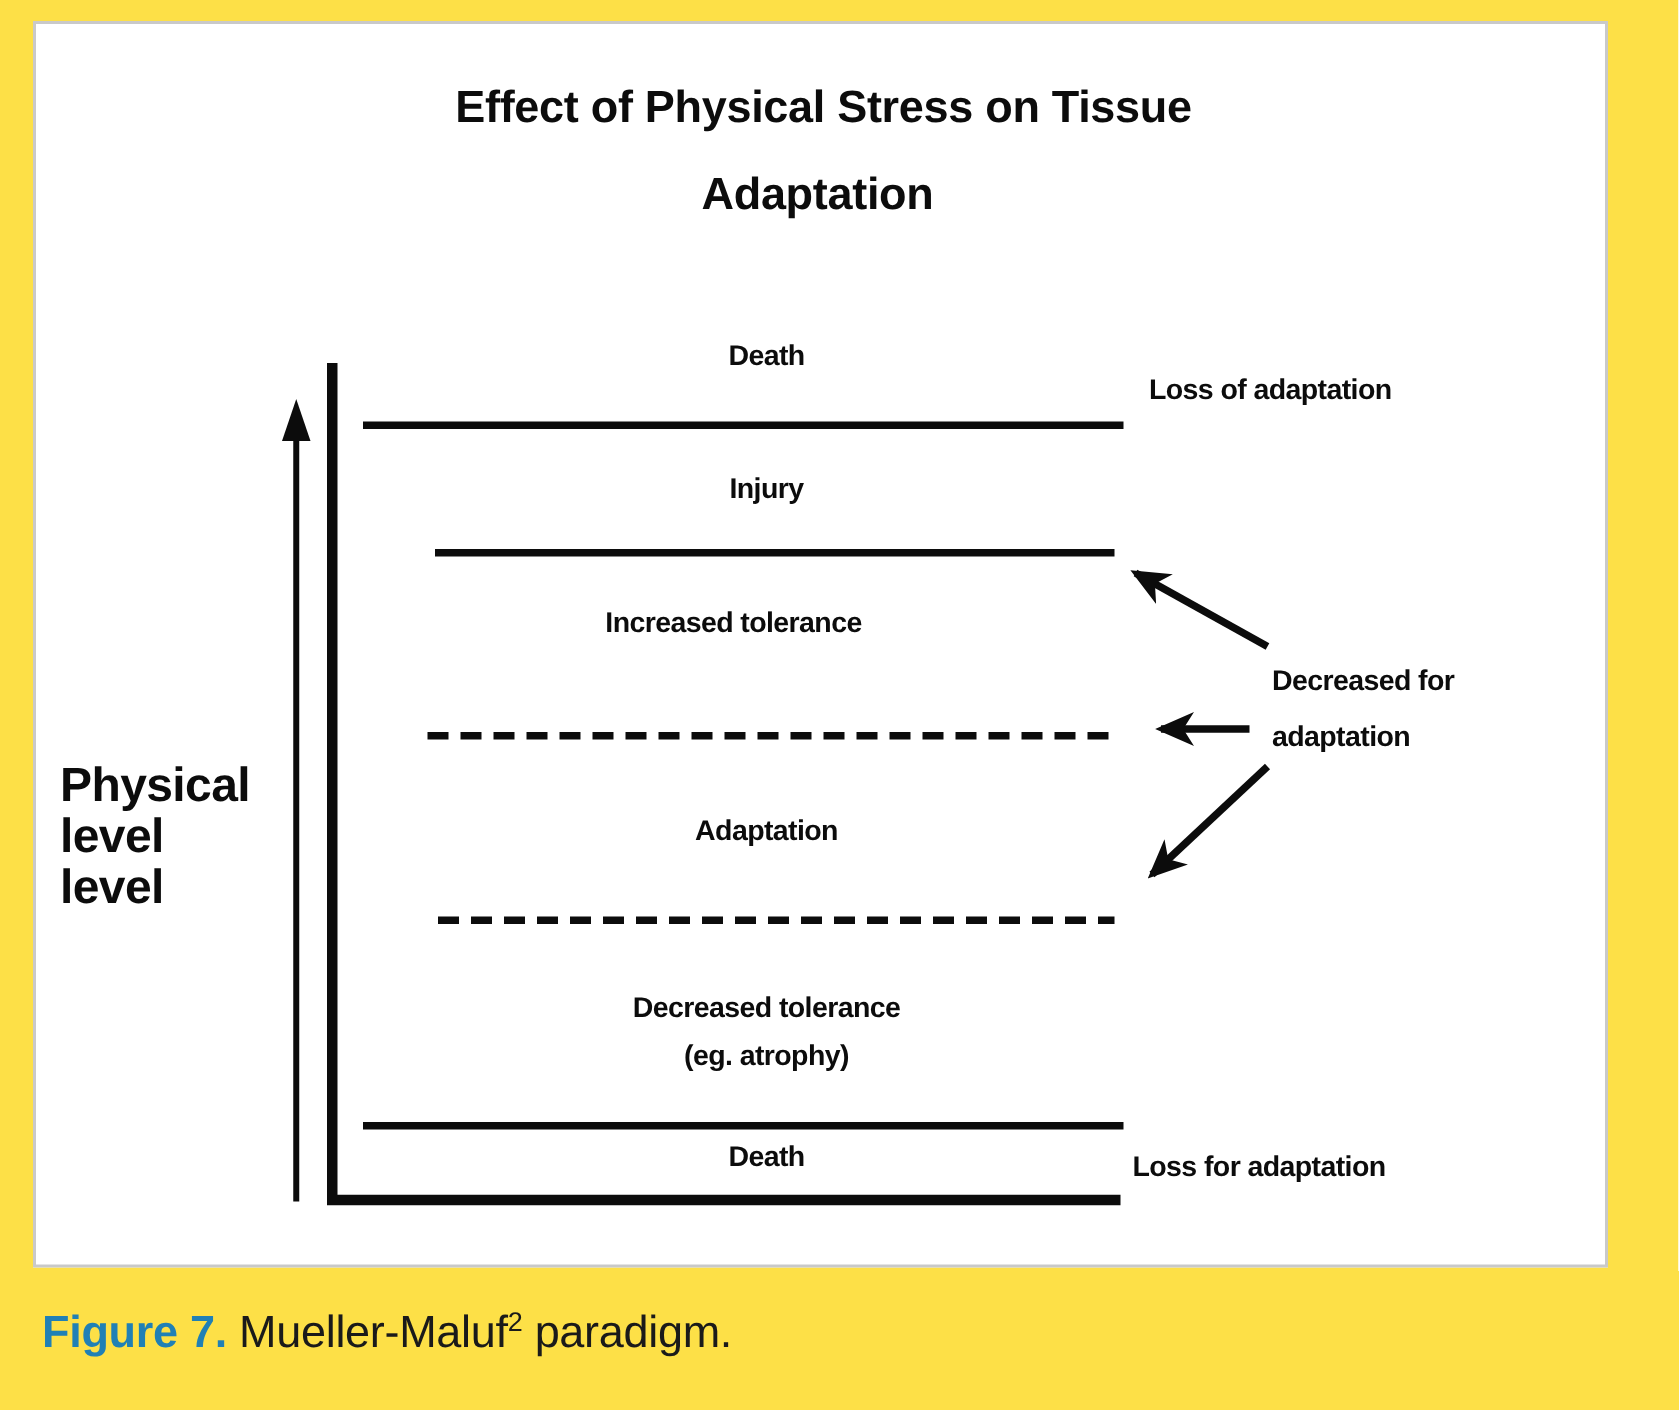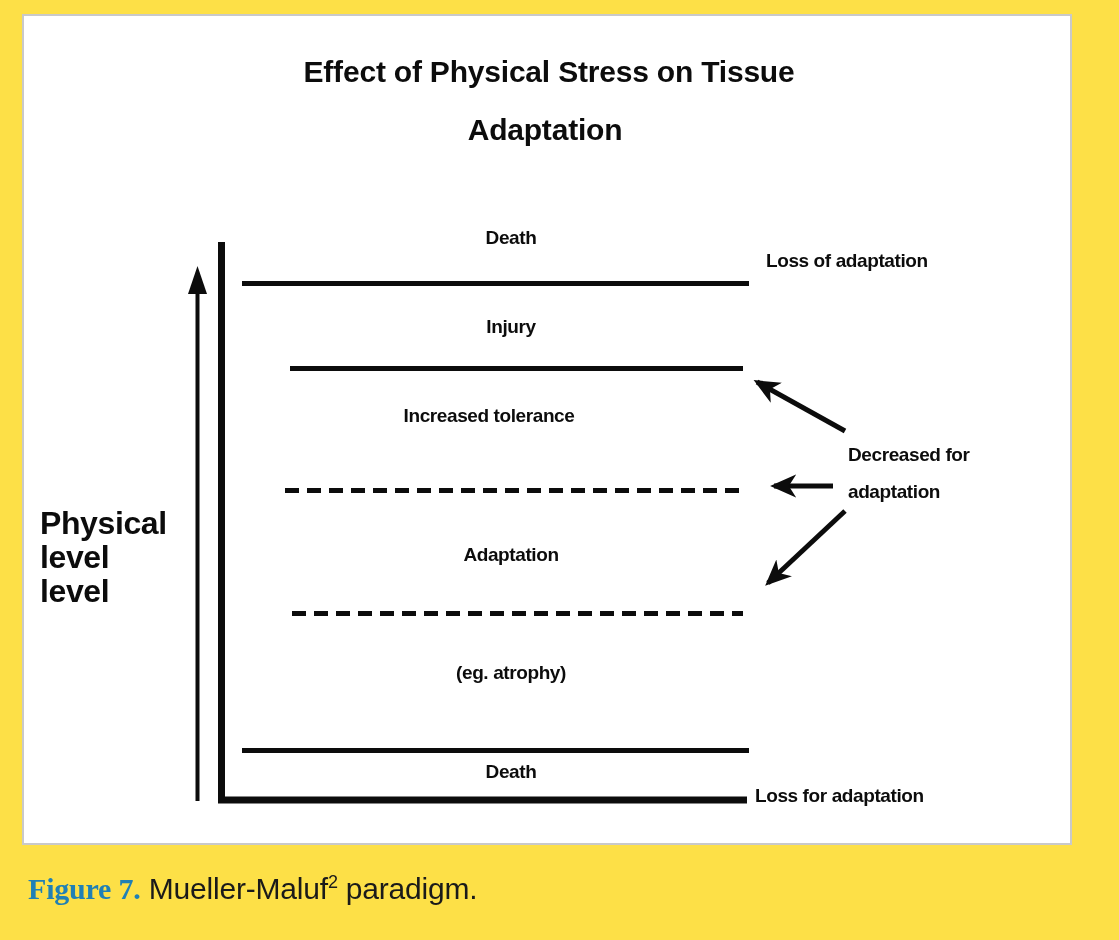--- a/index.html
+++ b/index.html
@@ -30,21 +30,21 @@
   .centered{transform:translateX(-50%);text-align:center;}
   .title{font-size:30px;letter-spacing:-0.2px;}
   #y-axis-label{line-height:34px;font-size:32px;}
   #thresholds-annotation{line-height:37px;}
   #increased-tolerance-label,#decreased-tolerance-label{line-height:32px;}
   #figure-caption{
     position:absolute;left:28px;top:872px;
     font-size:30px;color:#1a1a1a;
     letter-spacing:-0.2px;white-space:nowrap;
   }
-  #figure-caption .fig-label{color:#2080b5;font-weight:700;font-family:Liberation Serif, serif;}
+  #figure-caption .fig-label{color:#2080b5;font-weight:700;}
   #figure-caption sup{font-size:18px;line-height:0;}
 </style>
 </head>
 <body>
 
 <div id="stage">
 
   <div id="figure-border"></div>
 
   <svg id="diagram-svg" width="1119" height="940" viewBox="0 0 1119 940">
@@ -84,31 +84,32 @@
   <div class="label centered" style="left:511px;top:228px;">Death</div>
   <div class="label centered" style="left:511px;top:317px;text-align:right;">Injury</div>
 
   <div id="increased-tolerance-label" class="label centered" style="left:489px;top:400px;">
     <div>Increased tolerance</div>
   </div>
 
   <div class="label centered" style="left:511px;top:545px;">Adaptation</div>
 
   <div id="decreased-tolerance-label" class="label centered" style="left:511px;top:657px;">
+    <div>Decreased tolerance</div>
     <div>(eg. atrophy)</div>
   </div>
 
   <div class="label centered" style="left:511px;top:762px;">Death</div>
 
   <div class="label" style="left:766px;top:227px;margin-top:24px;">Loss of adaptation</div>
 
   <div id="thresholds-annotation" class="label" style="left:848px;top:436px;">
     <div>Decreased for</div>
     <div>adaptation</div>
   </div>
 
-  <div class="label" style="left:755px;top:769px;margin-top:17px;">Loss for adaptation</div>
+  <div class="label" style="left:755px;top:769px;">Loss for adaptation</div>
 
   <div id="figure-caption">
     <span class="fig-label">Figure 7.</span><span> Mueller-Maluf</span><sup>2</sup><span> paradigm.</span>
   </div>
 
 </div>
 
 </body></html>

